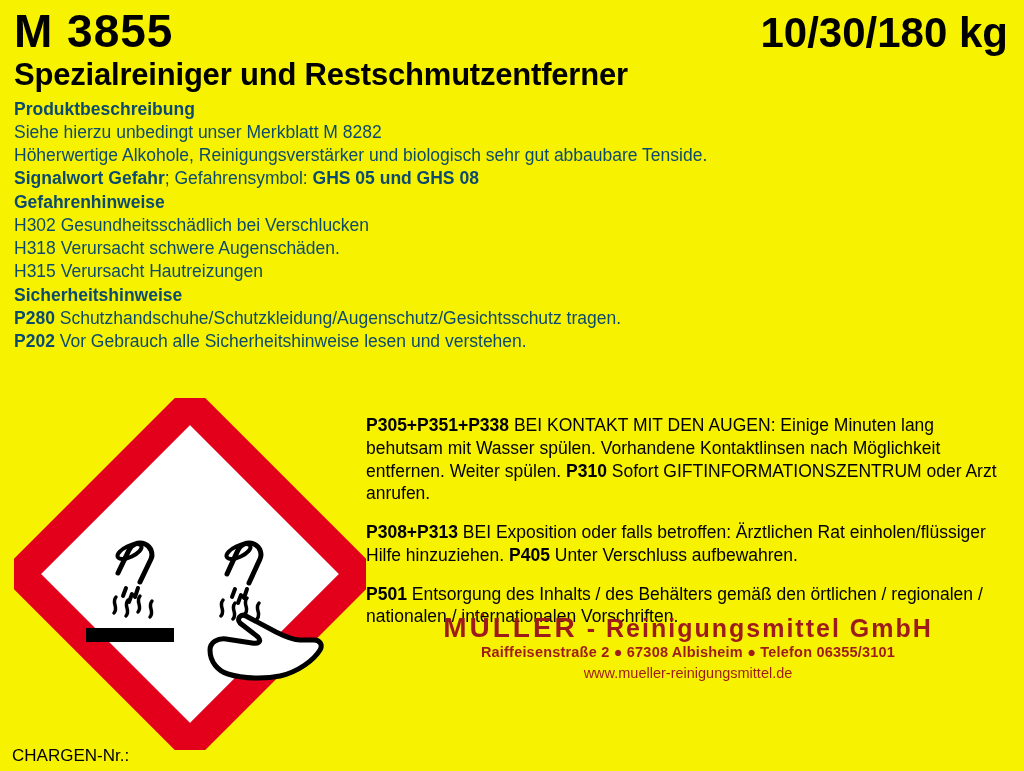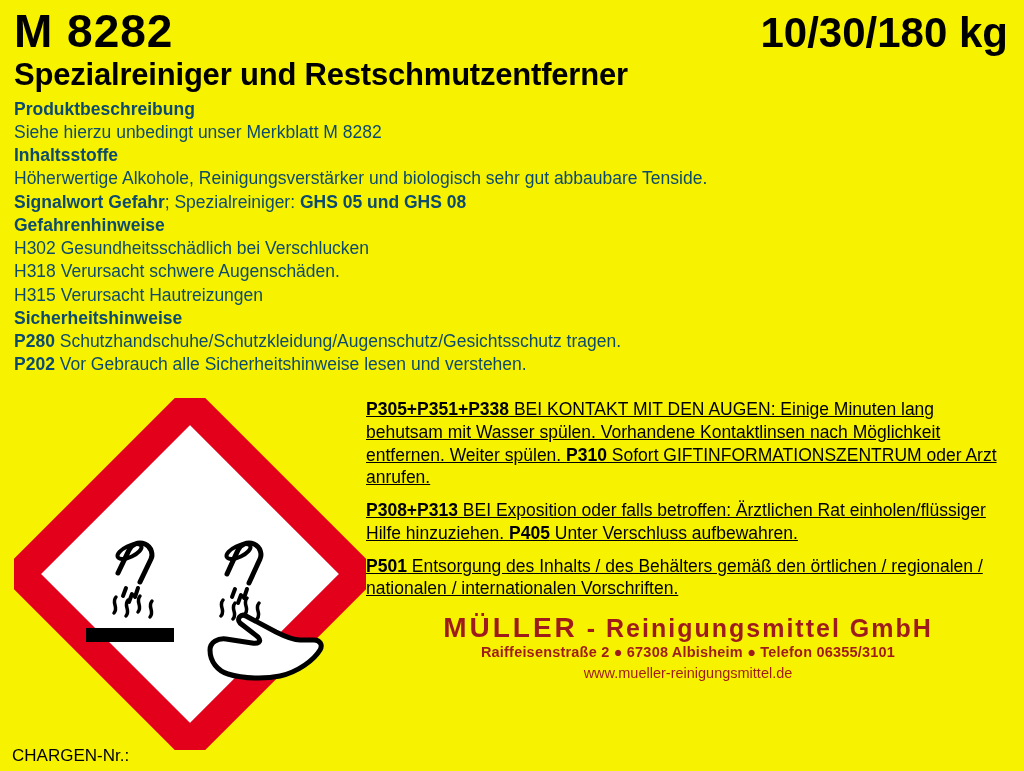--- a/index.html
+++ b/index.html
@@ -88,23 +88,22 @@
   .right-text {
     position: absolute;
     left: 352px;
     top: 0px;
     width: 644px;
     font-size: 17.5px;
     line-height: 1.30;
     color: #000;
   }
   .right-text p {
-    margin: 0 0 10px 0;
+    margin: 16px 0 10px 0;
     text-indent: 0;
-    text-decoration: underline;
   }
   .right-text p:last-child { margin-bottom: 0; }
   .right-text b { font-weight: bold; }
   
   .footer {
     position: absolute;
     left: 352px;
     top: 214px;
     width: 644px;
     text-align: center;
@@ -138,35 +137,34 @@
     color: #000;
   }
 </style>
 </head>
 <body>
 
 <div class="label">
   <div class="inner">
 
     <div class="head-row">
-      <div class="prod-code">M 8282</div>
+      <div class="prod-code">M 3855</div>
       <div class="pack-sizes">10/30/180 kg</div>
     </div>
 
     <div class="subtitle">Spezialreiniger und Restschmutzentferner</div>
 
     <div class="body-text">
       <p class="h">Produktbeschreibung</p>
 
       <p>Siehe hierzu unbedingt unser Merkblatt M 8282</p>
 
-      <p class="h">Inhaltsstoffe</p>
       <p>Höherwertige Alkohole, Reinigungsverstärker und biologisch sehr gut abbaubare Tenside.</p>
 
-      <p><span class="h">Signalwort Gefahr</span><span>; Spezialreiniger: </span><span class="h">GHS 05 und GHS 08</span></p>
+      <p><span class="h">Signalwort Gefahr</span><span>; Gefahrensymbol: </span><span class="h">GHS 05 und GHS 08</span></p>
 
       <p class="h">Gefahrenhinweise</p>
       <p>H302 Gesundheitsschädlich bei Verschlucken</p>
       <p>H318 Verursacht schwere Augenschäden.</p>
       <p>H315 Verursacht Hautreizungen</p>
 
       <p class="h">Sicherheitshinweise</p>
       <p><span class="h">P280</span><span> Schutzhandschuhe/Schutzkleidung/Augenschutz/Gesichtsschutz tragen.</span></p>
       <p><span class="h">P202</span><span> Vor Gebrauch alle Sicherheitshinweise lesen und verstehen.</span></p>
     </div>

